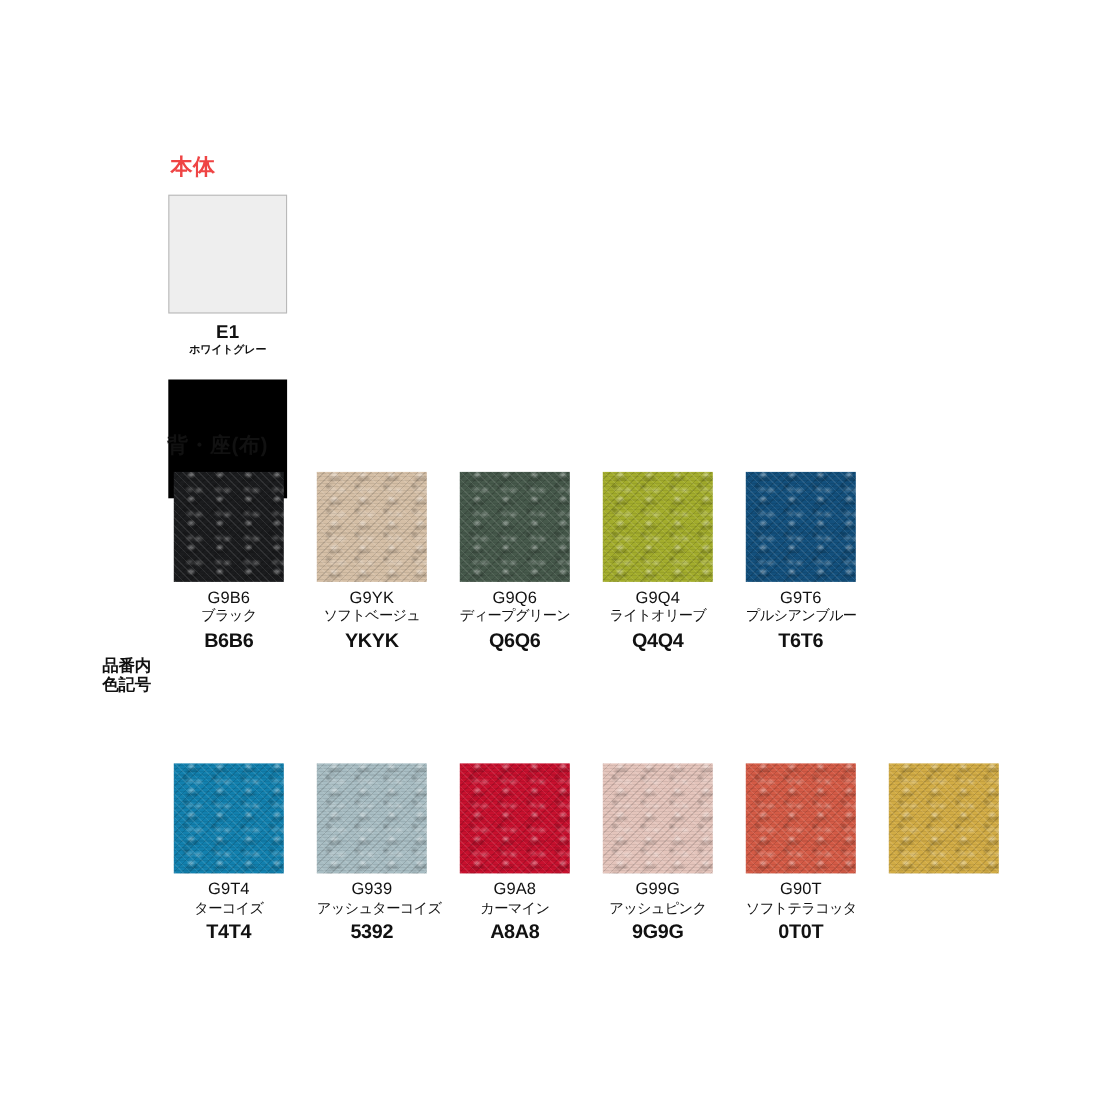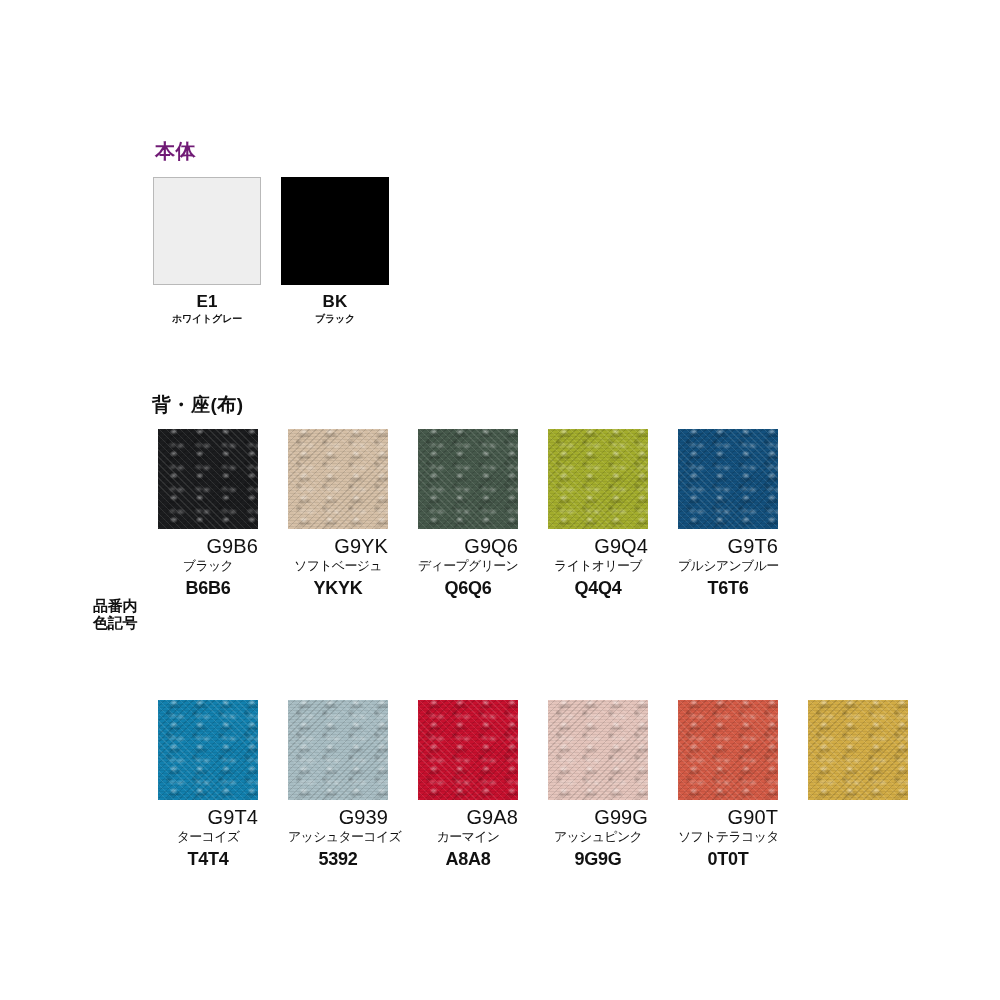--- a/index.html
+++ b/index.html
@@ -26,25 +26,26 @@
     position: absolute;
     left: 153px;
     top: 138px;
     width: 420px;
   }
   .section-title {
     font-size: 20px;
     font-weight: 700;
     letter-spacing: 0.5px;
     margin: 0 0 12px 2px;
-    color: #701a75;
+    color: #ef4444;
   }
   .body-swatch-row {
     display: flex;
     gap: 20px;
+    flex-direction: column;
   }
   .body-item {
     width: 108px;
   }
   .body-chip {
     width: 108px;
     height: 108px;
     box-sizing: border-box;
   }
   .body-chip.bordered {
@@ -140,24 +141,23 @@
       repeating-linear-gradient(0deg, rgba(0,0,0,0.07) 0 1px, rgba(0,0,0,0) 1px 3px);
     opacity: 0.95;
   }
 
   .fabric-caption {
     margin-top: 6px;
     text-align: center;
     line-height: 1.14;
   }
   .fabric-code {
-    font-size: 20px;
+    font-size: 15px;
     font-weight: 400;
     letter-spacing: 0.1px;
-    text-align: right;
   }
   .fabric-name {
     font-size: 13px;
     font-weight: 400;
     letter-spacing: -0.7px;
     margin-top: 1px;
     white-space: nowrap;
   }
   .fabric-inner {
     font-size: 18px;

